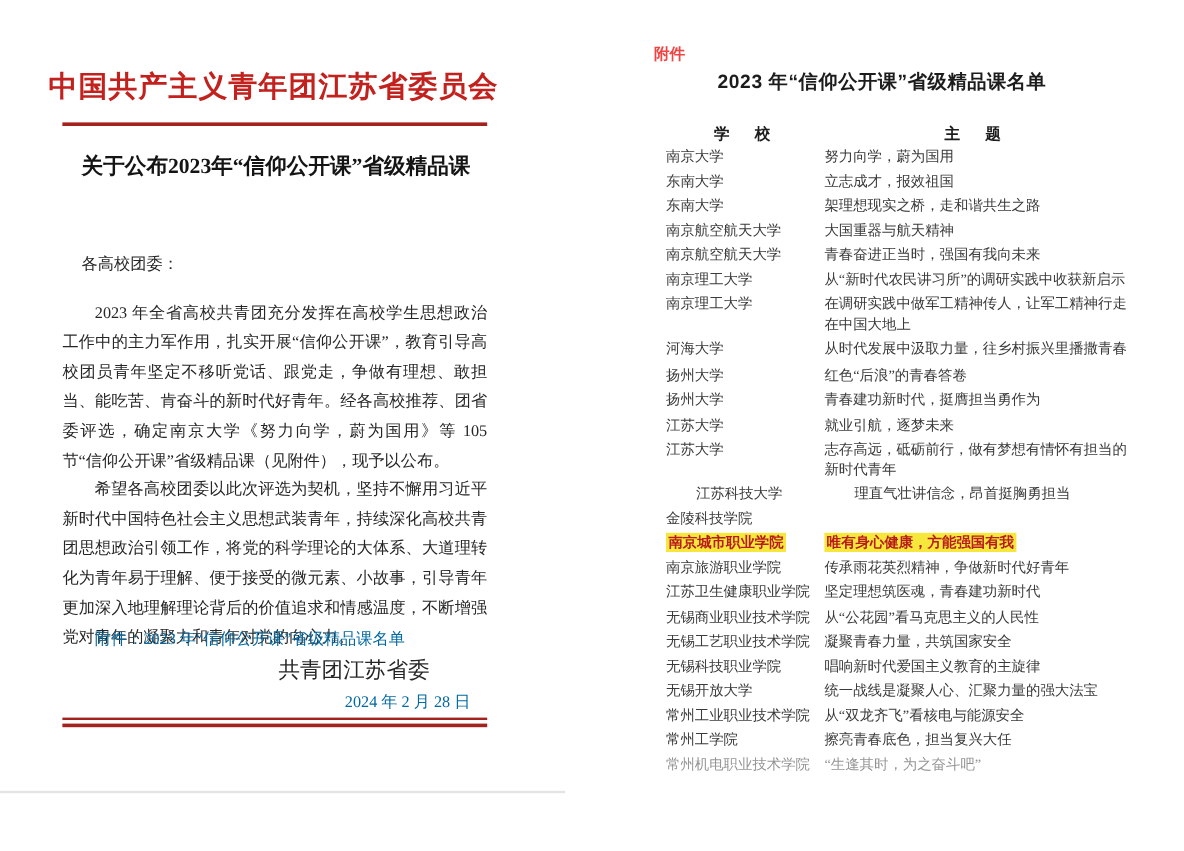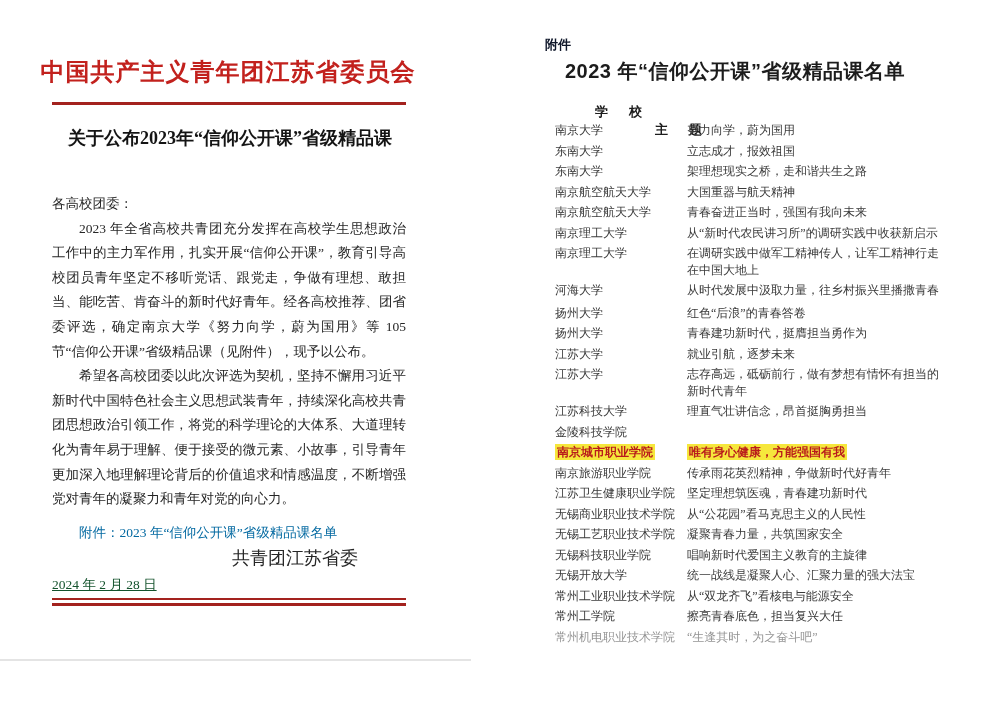--- a/index.html
+++ b/index.html
@@ -10,48 +10,48 @@
   .page-left{position:absolute;left:0;top:0;width:471px;height:659px;background:#ffffff;
              border-bottom:2px solid #e4e4e4;}
   .letterhead{position:absolute;top:56px;left:28px;width:400px;text-align:center;
               font-size:24px;font-weight:bold;letter-spacing:1px;color:#c2211d;}
   .red-line{position:absolute;top:102px;left:52px;width:354px;height:3px;background:#a3221e;}
   .doc-title{position:absolute;top:124px;left:30px;width:400px;text-align:center;
              font-size:18px;font-weight:bold;line-height:28px;color:#141414;}
   .body-text{position:absolute;top:192px;left:52px;width:354px;font-size:13.5px;
              line-height:24.6px;text-align:justify;color:#262626;}
   .body-text .para{text-indent:2em;margin:0;}
-  .salutation{margin:0;}
+  .salutation{margin:16px;}
   .attach-note{position:absolute;top:524px;left:52px;width:354px;font-size:13.5px;
                text-indent:2em;color:#0369a1;}
   .signer{position:absolute;top:546px;left:52px;width:354px;text-align:right;
           padding-right:48px;box-sizing:border-box;font-size:18px;color:#262626;}
-  .doc-date{position:absolute;top:576px;left:52px;width:354px;
-            padding-right:14px;box-sizing:border-box;font-size:13.5px;color:#14532d;text-decoration:underline;}
+  .doc-date{position:absolute;top:576px;left:52px;width:354px;text-align:right;
+            padding-right:14px;box-sizing:border-box;font-size:13.5px;color:#0369a1;}
   .double-line{position:absolute;top:598px;left:52px;width:354px;height:3px;
                border-top:2px solid #a3221e;border-bottom:3px solid #a3221e;}
 
   
   .page-right{position:absolute;left:500px;top:0;width:487px;height:709px;background:#ffffff;}
   .attach-label{position:absolute;top:36px;left:45px;font-size:13px;font-weight:bold;
-                font-family:"Liberation Sans", sans-serif;color:#0f172a;}
+                font-family:"Liberation Sans", sans-serif;color:#ef4444;}
   .list-title{position:absolute;top:58px;left:0;width:470px;text-align:center;
-              font-size:20px;font-weight:bold;font-family:"Liberation Sans", sans-serif;
+              font-size:16px;font-weight:bold;font-family:"Liberation Sans", sans-serif;
               color:#1c1c1c;letter-spacing:0.5px;}
   .col-headers{position:absolute;top:103px;left:55px;width:392px;display:flex;
-               font-size:13px;font-weight:bold;font-family:"Liberation Sans", sans-serif;color:#1c1c1c;flex-direction:column;}
+               font-size:13px;font-weight:bold;font-family:"Liberation Sans", sans-serif;color:#1c1c1c;}
   .col-headers .h-school{width:132px;padding-left:40px;box-sizing:border-box;letter-spacing:4px;}
   .col-headers .h-theme{width:258px;padding-left:100px;box-sizing:border-box;letter-spacing:4px;}
   .course-table{position:absolute;top:122px;left:55px;width:392px;}
   .course-row{display:flex;align-items:flex-start;font-size:12px;line-height:16.5px;
               margin-bottom:4px;color:#3a3a3a;}
   .course-row .school{width:132px;flex:0 0 132px;}
   .course-row .theme{width:258px;flex:0 0 258px;}
   .course-row:nth-child(9){margin-top:6px;}
-  .course-row:nth-child(13){margin-top:3px;}
+  .course-row:nth-child(13){margin-top:3px;margin-left:25px;}
   .course-row:last-child{opacity:0.55;}
   .course-row.hl .school span,.course-row.hl .theme span{
       background:#f6e73c;font-weight:bold;color:#b91c1c;padding:1px 2px;}
 </style>
 </head>
 <body>
 
 <div class="stage">
 
   <div class="page-left">

